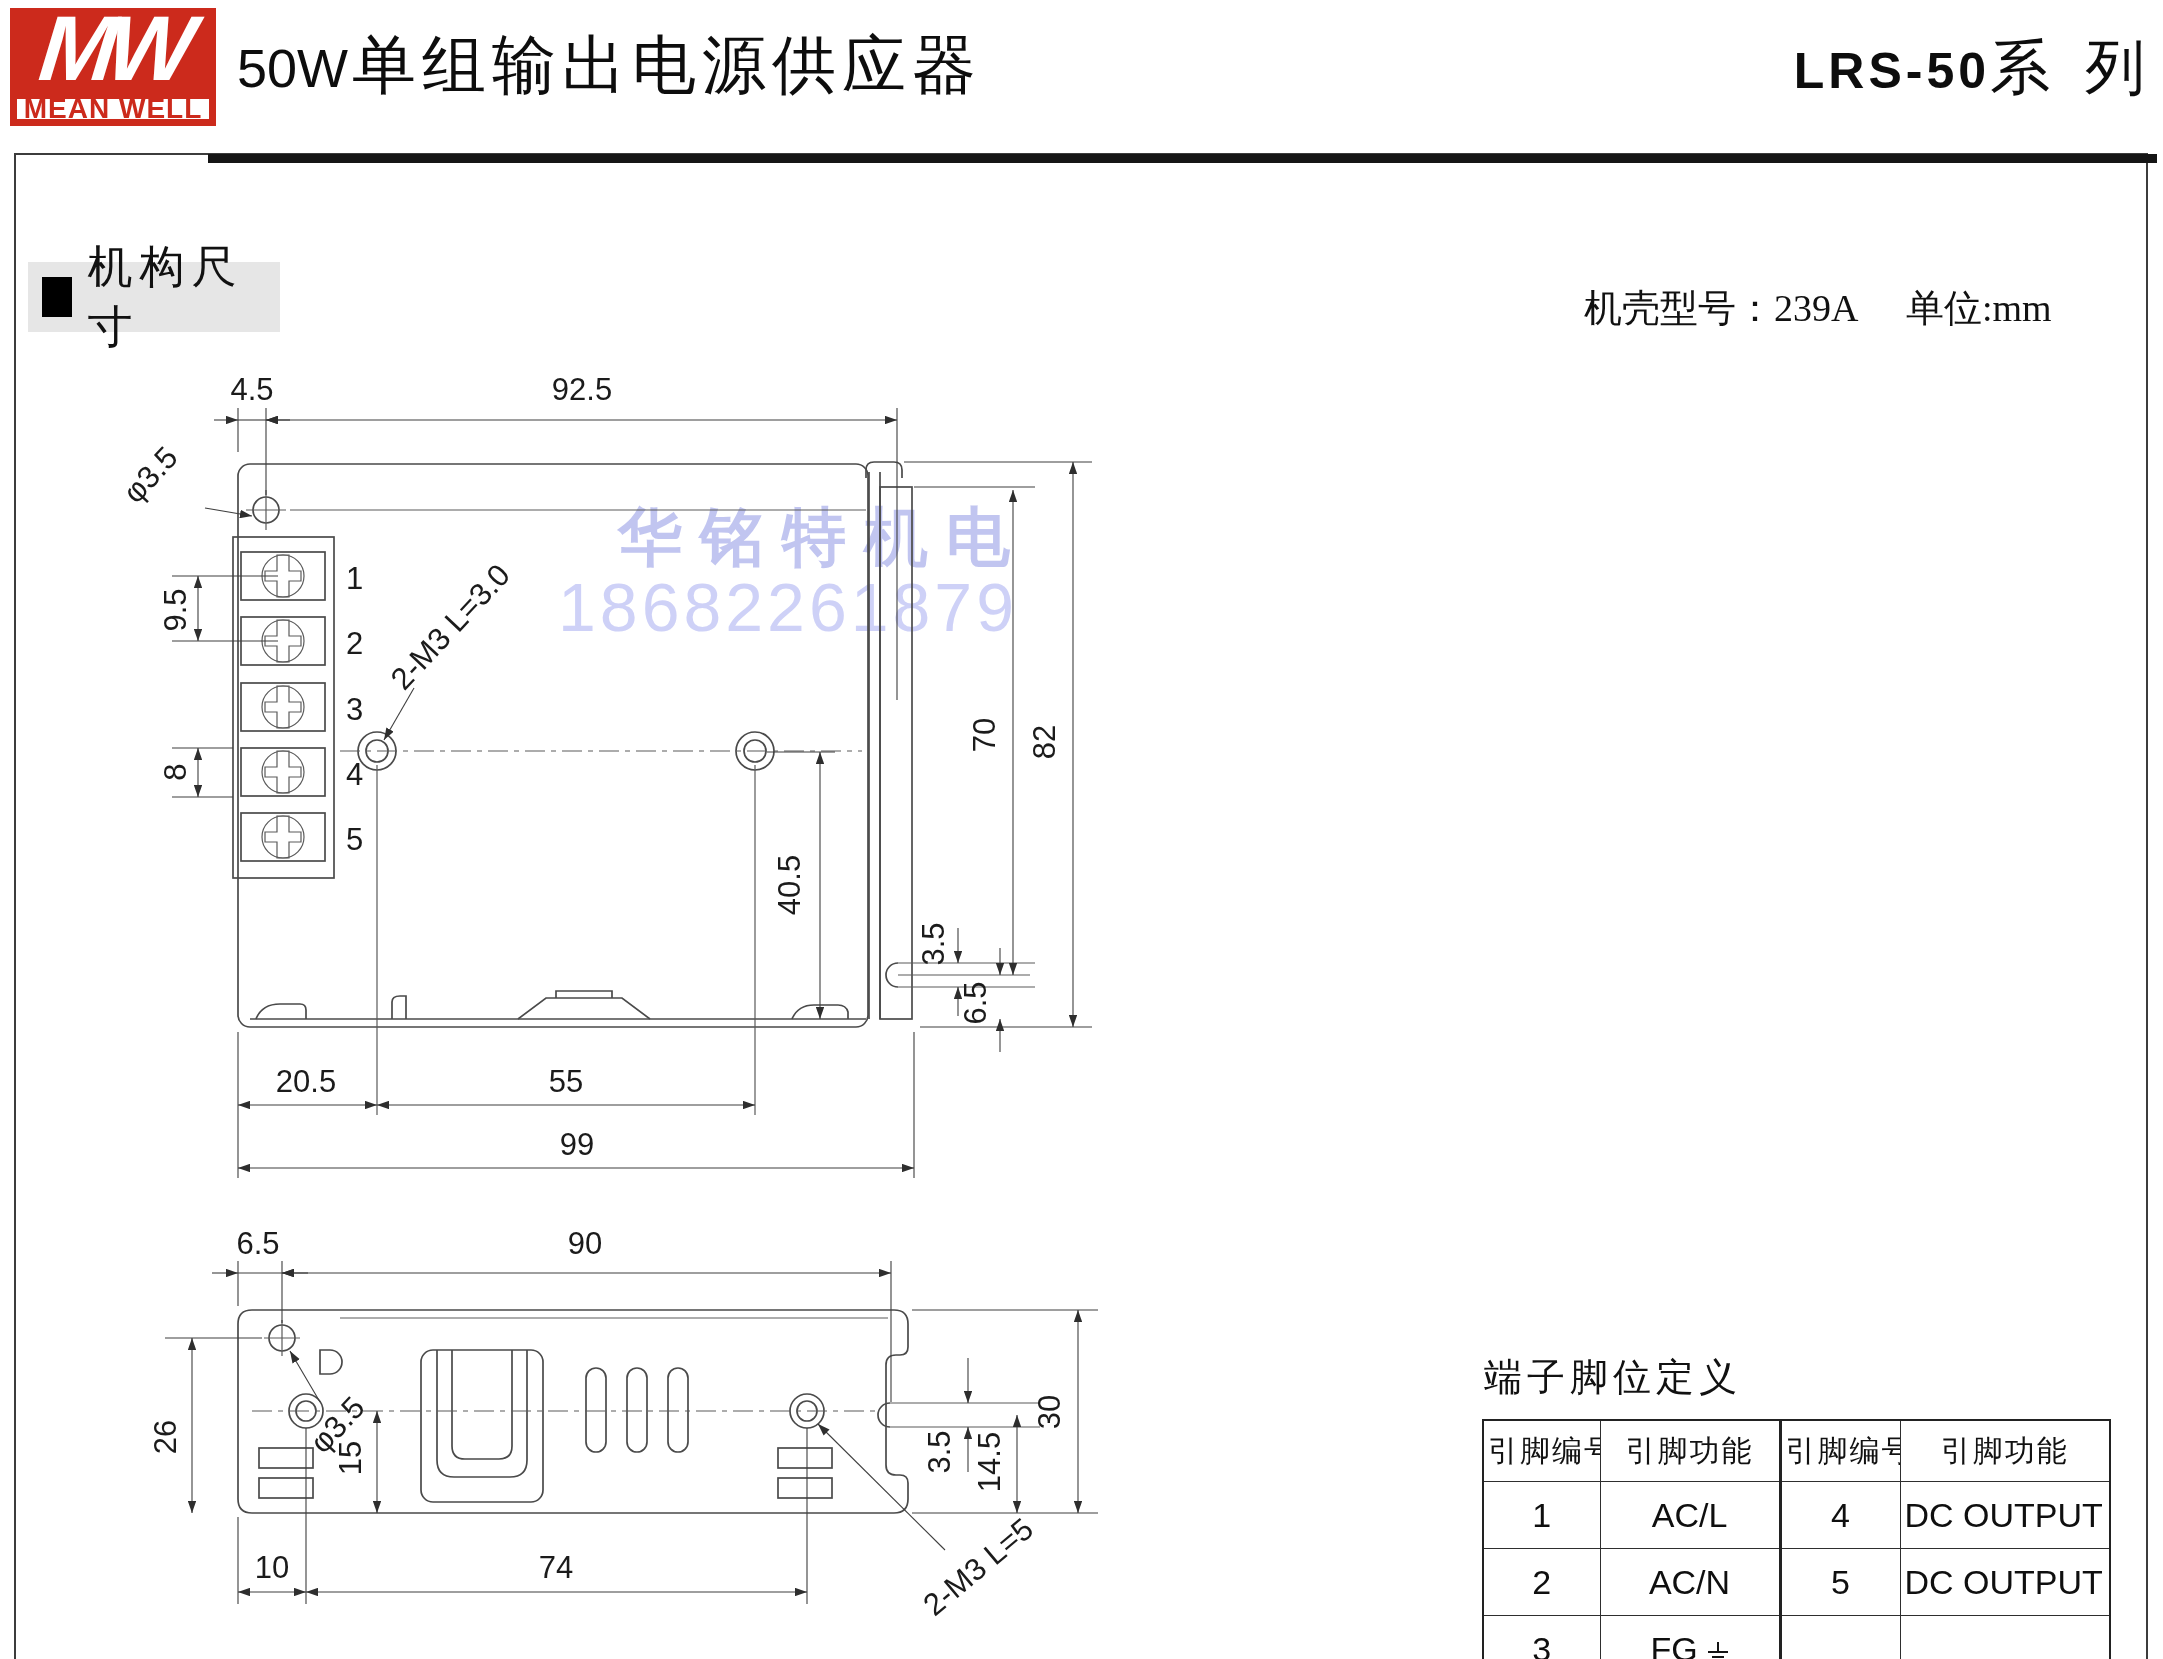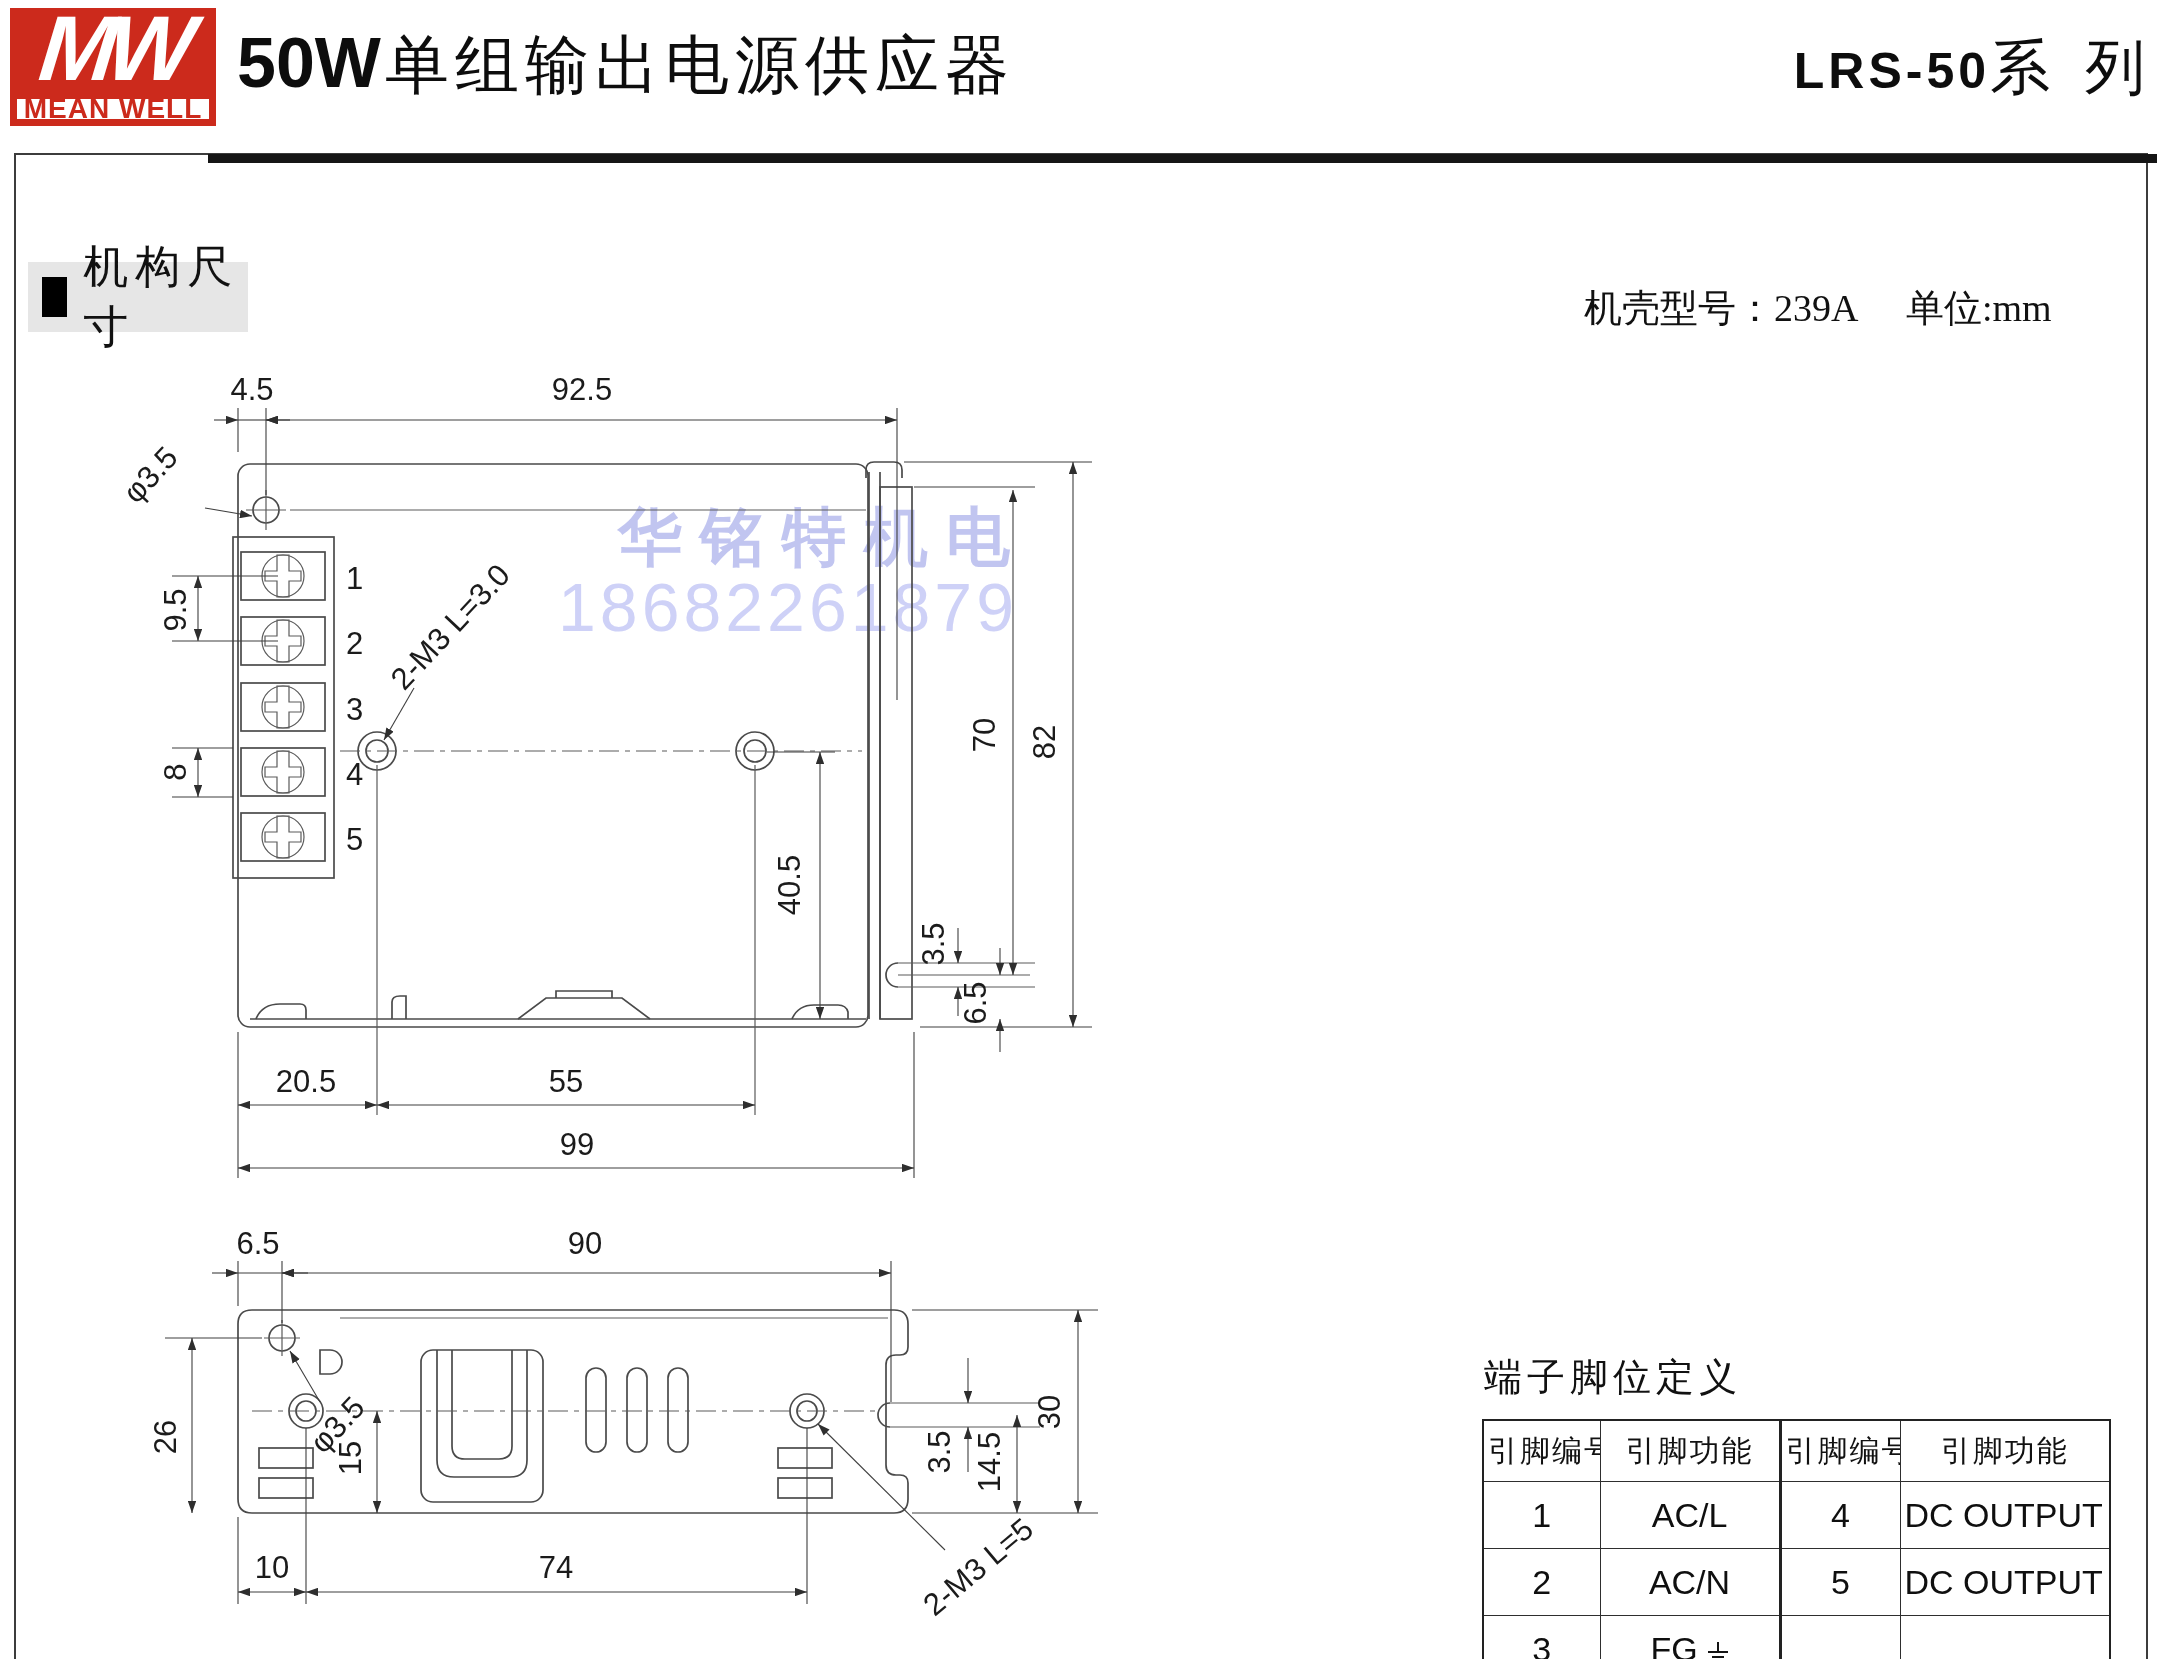--- a/index.html
+++ b/index.html
@@ -6,31 +6,31 @@
     font-family:"Liberation Sans","DejaVu Sans",sans-serif;}
   .abs{position:absolute;}
   
   #logo{left:10px;top:8px;width:206px;height:118px;background:#cc2a1c;z-index:5;}
   #logo .mw{position:absolute;top:-12px;left:0;right:0;text-align:center;color:#fff;
     font-style:italic;font-weight:bold;font-size:92px;letter-spacing:-9px;transform:skewX(-6deg);}
   #logo .band{position:absolute;left:7px;right:7px;bottom:7px;height:20px;background:#fff;
     display:flex;align-items:center;justify-content:center;}
   #logo .band span{color:#cc2a1c;font-weight:bold;font-size:28px;letter-spacing:1px;}
   #title{left:237px;top:22px;height:110px;display:flex;align-items:baseline;z-index:5;}
-  #title .p1{font-size:70px;font-weight:bold;color:#0d0d0d;}
+  #title .p1{font-size:54px;font-weight:normal;color:#0d0d0d;}
   #title .p2{font-size:64px;font-family:"Liberation Serif","DejaVu Serif",serif;color:#0d0d0d;
     letter-spacing:6px;margin-left:4px;}
   #series{right:8px;top:28px;display:flex;align-items:baseline;z-index:5;}
   #series .p1{font-size:50px;font-weight:bold;letter-spacing:4px;color:#0d0d0d;}
   #series .p2{font-size:60px;font-family:"Liberation Serif","DejaVu Serif",serif;
     letter-spacing:10px;color:#0d0d0d;}
   #rule{left:208px;top:154px;width:1949px;height:9px;background:#151515;z-index:4;}
   #pageborder{left:14px;top:153px;width:2130px;height:1540px;border:2px solid #3c3c3c;z-index:1;}
   
-  #sect{left:28px;top:262px;width:220px;height:70px;background:#e6e6e6;display:flex;
+  #sect{left:28px;top:262px;width:252px;height:70px;background:#e6e6e6;display:flex;
     align-items:center;z-index:5;}
   #sect .sq{width:32px;height:40px;background:#000;margin-left:14px;}
   #sect .tx{font-size:45px;font-family:"Liberation Serif","DejaVu Serif",serif;color:#111;
     letter-spacing:7px;margin-left:16px;}
   #caseinfo{left:1584px;top:283px;font-size:38px;font-family:"Liberation Serif","DejaVu Serif",serif;
     color:#111;z-index:5;}
   #unitinfo{left:1906px;top:283px;font-size:38px;font-family:"Liberation Serif","DejaVu Serif",serif;
     color:#111;z-index:5;}
   
   #wm{z-index:3;pointer-events:none;}

